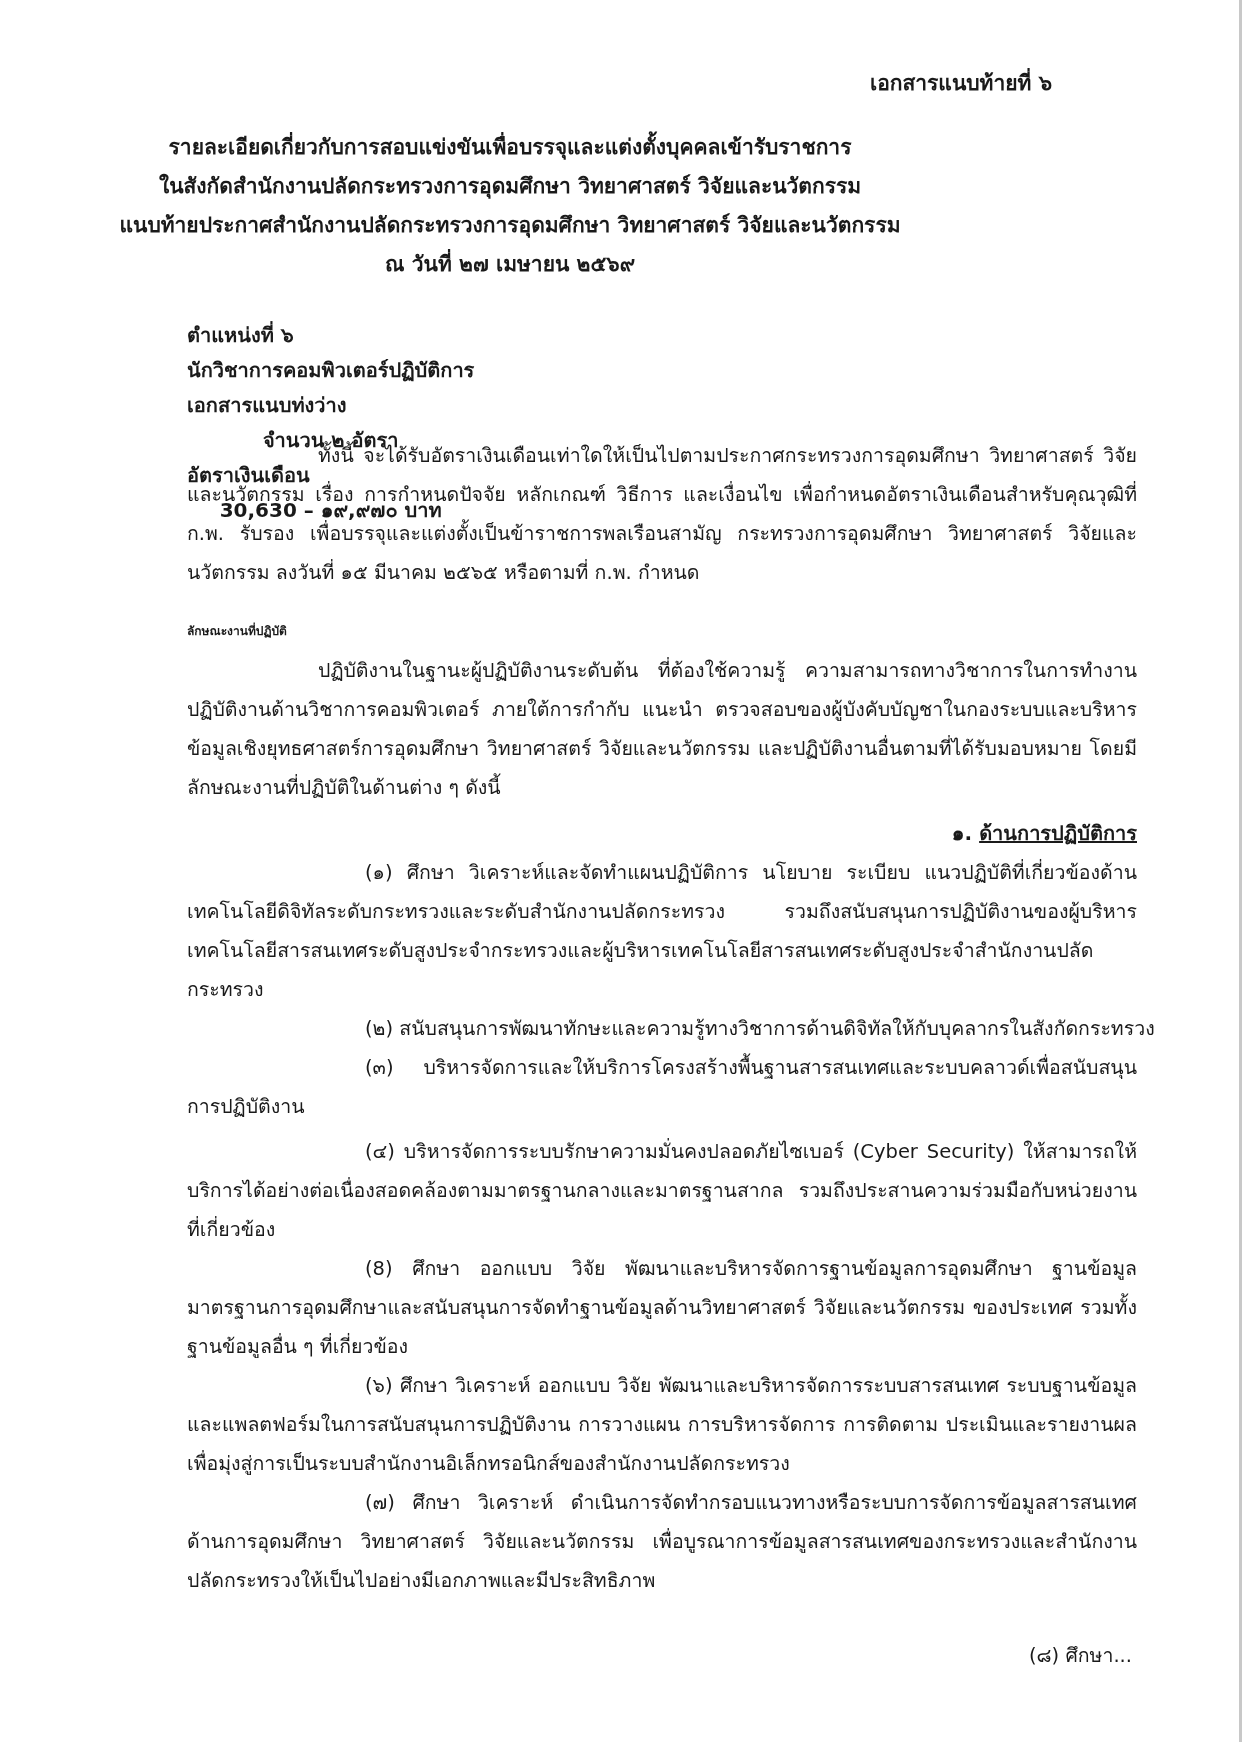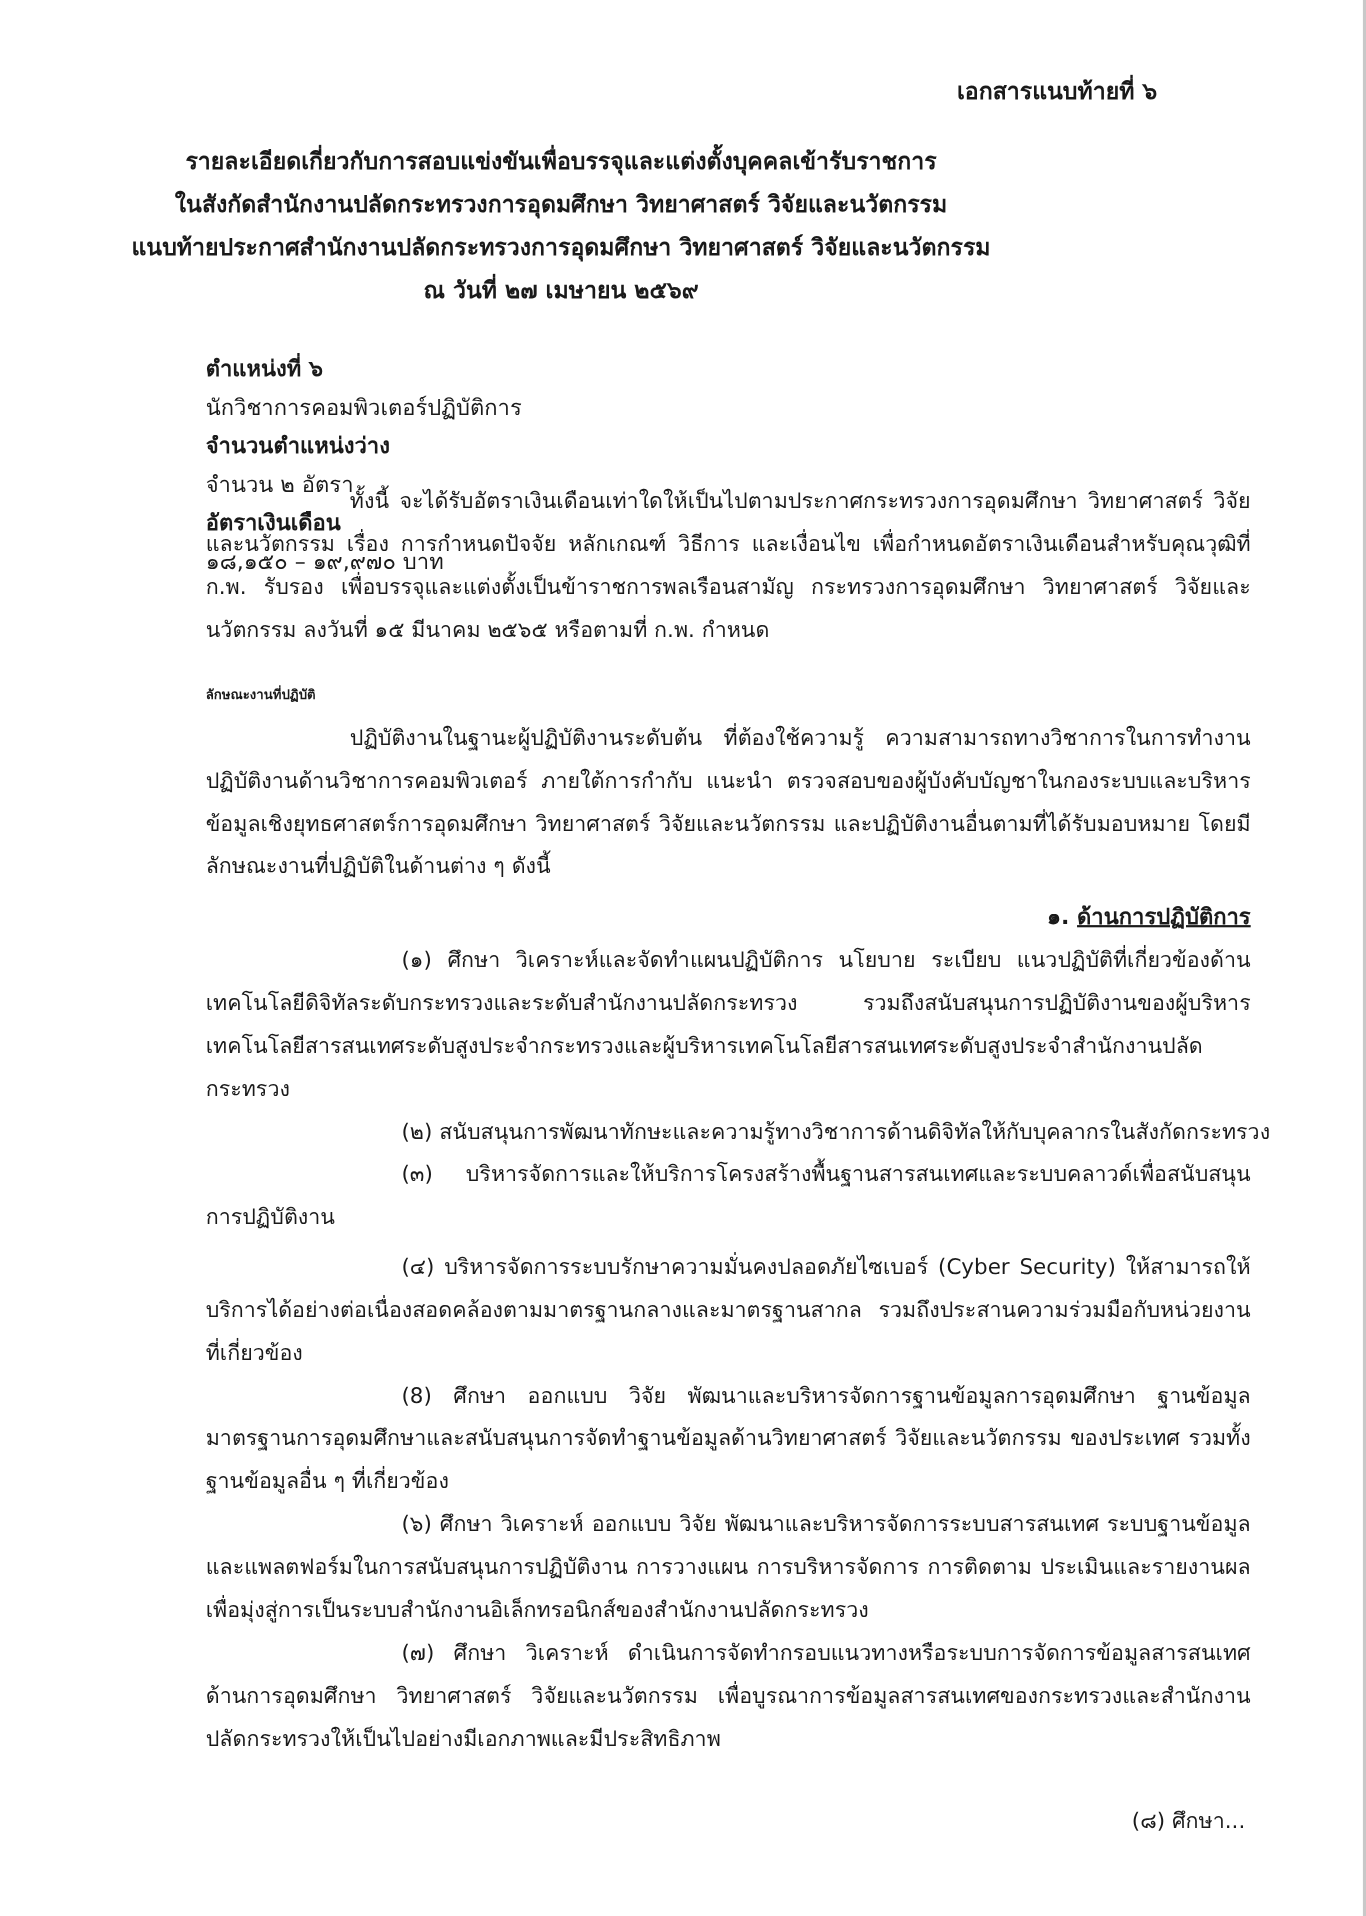--- a/index.html
+++ b/index.html
@@ -50,21 +50,21 @@
 
     .info {
       position: absolute;
       top: 318px;
       left: 187px;
       font-size: 20px;
       line-height: 35px;
     }
     .info-row { display: flex; white-space: nowrap; flex-direction: column; }
     .info-label { width: 286px; font-weight: bold; }
-    .info-value { font-weight: normal; }
+    .info-value { font-weight: bold; text-align: center; }
 
     .body-text {
       position: absolute;
       left: 187px;
       width: 950px;
       font-size: 19.5px;
       line-height: 39px;
     }
     .para {
       text-align: justify;
@@ -107,26 +107,26 @@
     <div class="title-line">แนบท้ายประกาศสำนักงานปลัดกระทรวงการอุดมศึกษา วิทยาศาสตร์ วิจัยและนวัตกรรม</div>
     <div class="title-line">ณ วันที่ ๒๗ เมษายน ๒๕๖๙</div>
   </div>
 
   <div class="info">
     <div class="info-row">
       <span class="info-label">ตำแหน่งที่ ๖</span>
       <span class="info-value">นักวิชาการคอมพิวเตอร์ปฏิบัติการ</span>
     </div>
     <div class="info-row">
-      <span class="info-label">จำนวนตำแหน่งว่าง</span>
+      <span class="info-label">เอกสารแนบท่งว่าง</span>
       <span class="info-value">จำนวน ๒ อัตรา</span>
     </div>
     <div class="info-row">
       <span class="info-label">อัตราเงินเดือน</span>
-      <span class="info-value">๑๘,๑๕๐ – ๑๙,๙๗๐ บาท</span>
+      <span class="info-value">30,630 – ๑๙,๙๗๐ บาท</span>
     </div>
   </div>
 
   <div class="body-text" style="top:436px;">
     <div class="para indent-1">ทั้งนี้ จะได้รับอัตราเงินเดือนเท่าใดให้เป็นไปตามประกาศกระทรวงการอุดมศึกษา วิทยาศาสตร์ วิจัยและนวัตกรรม เรื่อง การกำหนดปัจจัย หลักเกณฑ์ วิธีการ และเงื่อนไข เพื่อกำหนดอัตราเงินเดือนสำหรับคุณวุฒิที่ ก.พ. รับรอง เพื่อบรรจุและแต่งตั้งเป็นข้าราชการพลเรือนสามัญ กระทรวงการอุดมศึกษา วิทยาศาสตร์ วิจัยและนวัตกรรม ลงวันที่ ๑๕ มีนาคม ๒๕๖๕ หรือตามที่ ก.พ. กำหนด</div>
   </div>
 
   <div class="body-text" style="top:612px;">
     <div class="heading">ลักษณะงานที่ปฏิบัติ</div>
     <div class="para indent-1">ปฏิบัติงานในฐานะผู้ปฏิบัติงานระดับต้น ที่ต้องใช้ความรู้ ความสามารถทางวิชาการในการทำงาน ปฏิบัติงานด้านวิชาการคอมพิวเตอร์ ภายใต้การกำกับ แนะนำ ตรวจสอบของผู้บังคับบัญชาในกองระบบและบริหารข้อมูลเชิงยุทธศาสตร์การอุดมศึกษา วิทยาศาสตร์ วิจัยและนวัตกรรม และปฏิบัติงานอื่นตามที่ได้รับมอบหมาย โดยมีลักษณะงานที่ปฏิบัติในด้านต่าง ๆ ดังนี้</div>

